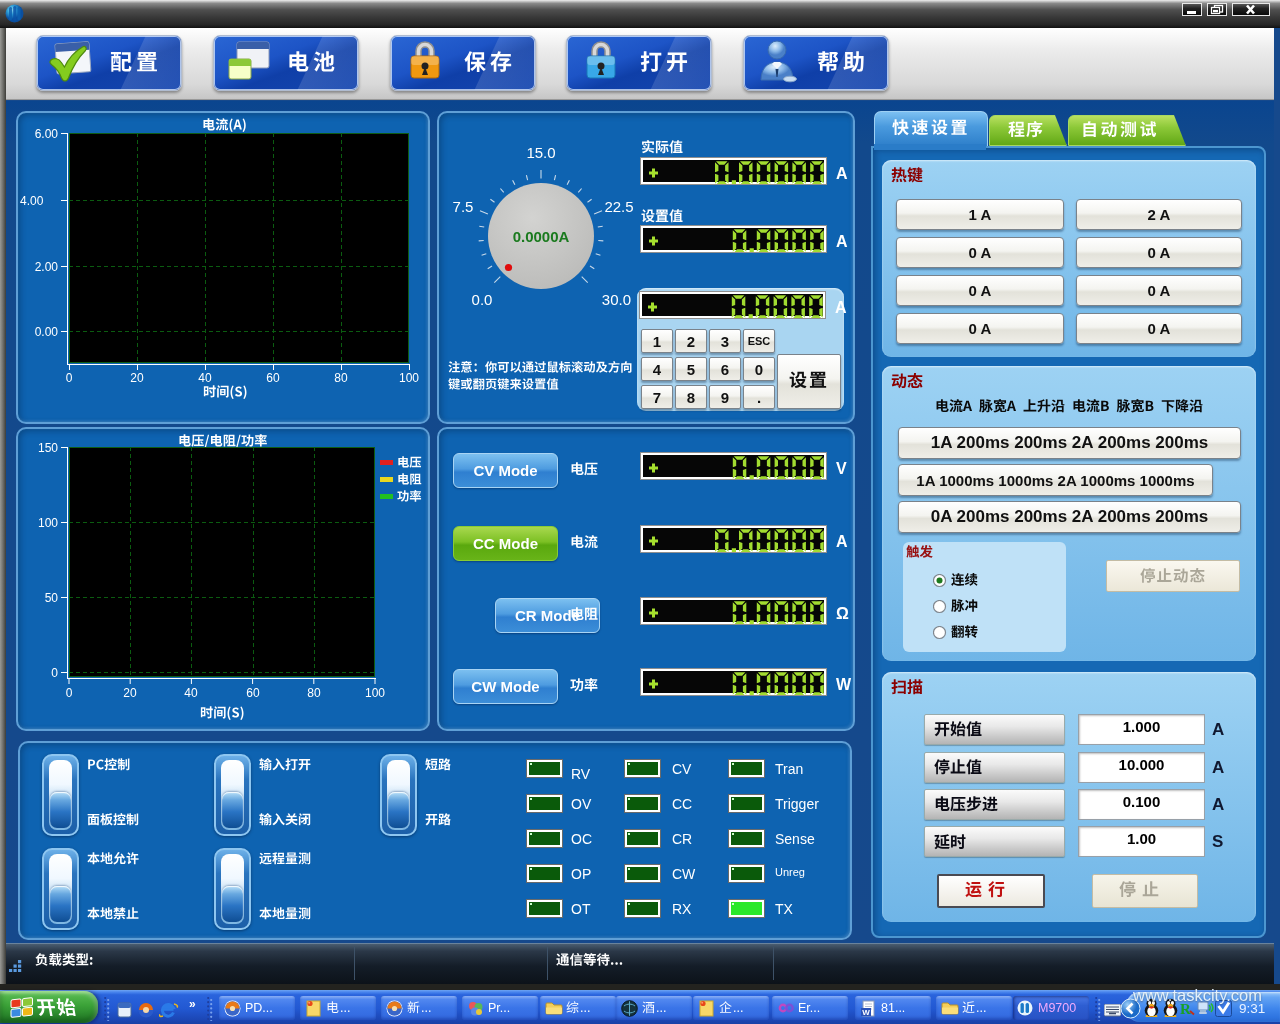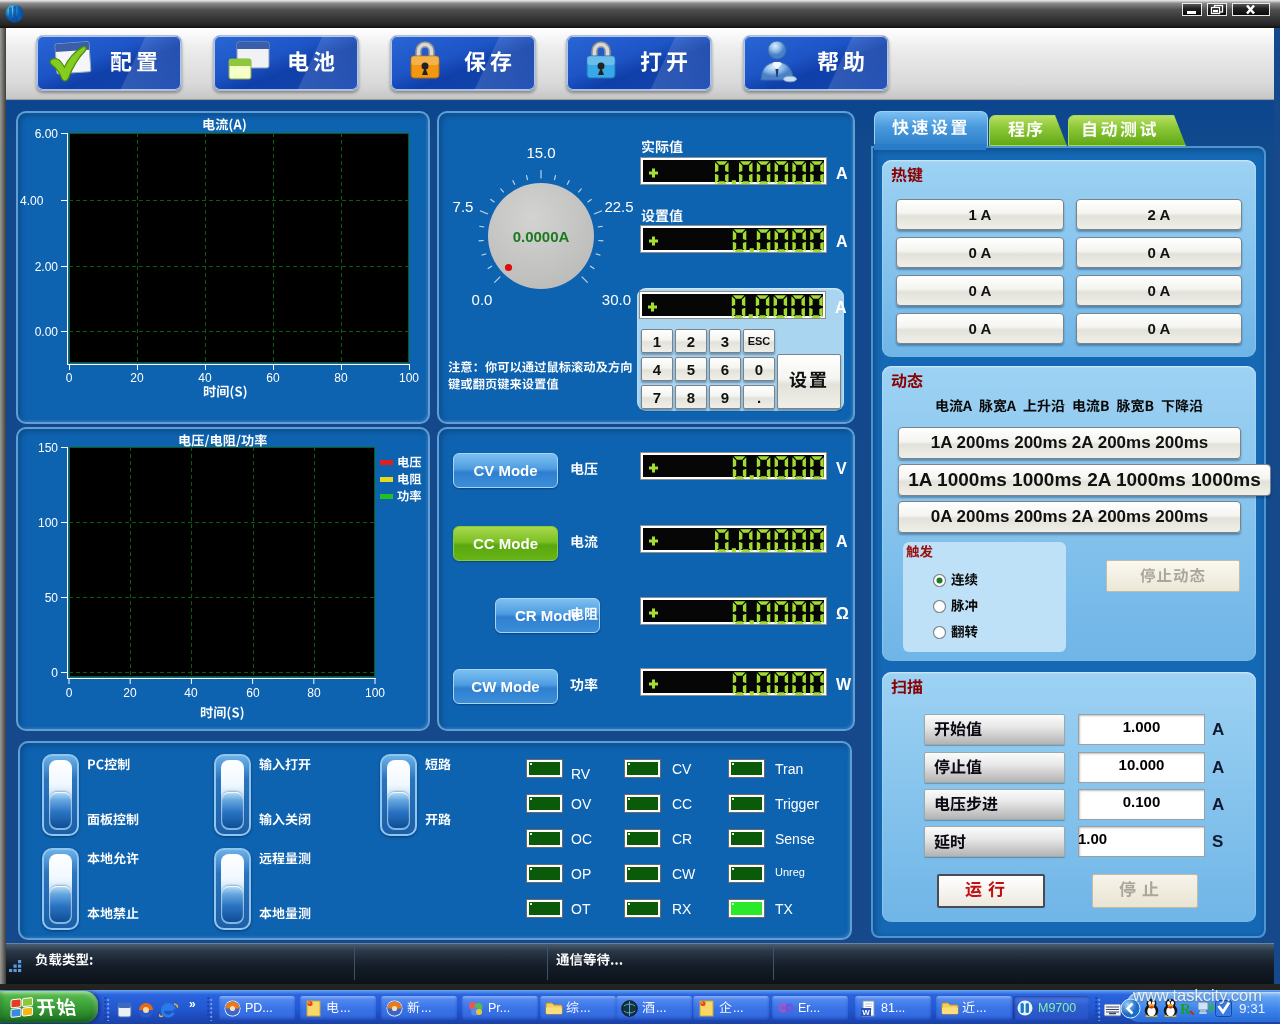--- a/index.html
+++ b/index.html
@@ -859,21 +859,21 @@
       <use href="#gb42" x="11782"></use>
       <use href="#gb8109" x="12963"></use>
       <use href="#gb5bbd" x="13963"></use>
       <use href="#gb42" x="14963"></use>
       <use href="#gb4e0b" x="16144"></use>
       <use href="#gb964d" x="17144"></use>
       <use href="#gb6cbf" x="18144"></use>
     </g>
   </svg>
 <div class="wbtn" style="left:898px;top:427px;width:343px;height:32px;font-size:17px">1A 200ms 200ms 2A 200ms 200ms</div>
-<div class="wbtn" style="left:898px;top:464px;width:373px;height:32px;font-size:19px">1A 1000ms 1000ms 2A 1000ms 1000ms</div>
+<div class="wbtn" style="left:898px;top:464px;width:315px;height:32px;font-size:15px">1A 1000ms 1000ms 2A 1000ms 1000ms</div>
 <div class="wbtn" style="left:898px;top:501px;width:343px;height:32px;font-size:17px">0A 200ms 200ms 2A 200ms 200ms</div>
 <div class="ab" style="left:903px;top:542px;width:163px;height:110px;background:#bfe1f7;border-radius:6px"></div>
 <svg style="position:absolute;left:906px;top:545px;overflow:visible" width="29" height="18">
     <g fill="#991111" transform="translate(0,11.6) scale(0.013500,-0.013500)">
       <use href="#gb89e6" x="0"></use>
       <use href="#gb53d1" x="1000"></use>
     </g>
   </svg>
 <svg class="ab" style="left:933px;top:574px" width="14" height="14">
     <circle cx="6.5" cy="6.5" r="6" fill="#fff" stroke="#808890" stroke-width="1.2"></circle>
@@ -954,21 +954,21 @@
 <div class="ab" style="left:1078px;top:793px;width:127px;text-align:center;font-size:15px;font-weight:bold;color:#000;font-family:'Liberation Sans'">0.100</div>
 <div class="ab" style="left:1212px;top:795px;font-size:17px;font-weight:bold;color:#101830;font-family:'Liberation Sans'">A</div>
 <div class="ab" style="left:924px;top:826px;width:141px;height:31px;background:linear-gradient(180deg,#fbfbfb 0%,#e8e8e8 40%,#c9c9c9 75%,#b4b4b4 100%);border:1px solid #9aa;border-radius:2px;box-shadow:0 1px 1px rgba(0,0,0,.25)"></div>
 <svg style="position:absolute;left:934px;top:833.5px;overflow:visible" width="34" height="21">
     <g fill="#0a0a14" transform="translate(0,13.8) scale(0.016000,-0.016000)">
       <use href="#gb5ef6" x="0"></use>
       <use href="#gb65f6" x="1000"></use>
     </g>
   </svg>
 <div class="ab" style="left:1078px;top:826px;width:127px;height:31px;background:#fff;border:1px solid #98a0a8;box-shadow:inset 1px 1px 2px rgba(0,0,0,.25)"></div>
-<div class="ab" style="left:1078px;top:830px;width:127px;font-size:15px;font-weight:bold;color:#000;font-family:'Liberation Sans'">1.00</div>
+<div class="ab" style="left:1078px;top:830px;width:127px;text-align:center;font-size:15px;font-weight:bold;color:#000;font-family:'Liberation Sans'">1.00</div>
 <div class="ab" style="left:1212px;top:832px;font-size:17px;font-weight:bold;color:#101830;font-family:'Liberation Sans'">S</div>
 <div class="ab" style="left:937px;top:874px;width:108px;height:34px;background:linear-gradient(180deg,#fff,#ece9e0);border:2px solid #4a4a52;border-radius:2px"></div>
 <svg style="position:absolute;left:965.0px;top:881px;overflow:visible" width="48" height="23">
     <g fill="#c01010" transform="translate(0,14.6) scale(0.017000,-0.017000)">
       <use href="#gb8fd0" x="0"></use>
       <use href="#gb884c" x="1353"></use>
     </g>
   </svg>
 <div class="ab" style="left:1092px;top:874px;width:106px;height:34px;background:linear-gradient(180deg,#f6f4ea,#e8e4d4);border:1px solid #c4bca4;border-radius:2px"></div>
 <svg style="position:absolute;left:1119.0px;top:881px;overflow:visible" width="48" height="23">
@@ -1138,21 +1138,21 @@
       <use href="#gr8fd1" x="0"></use>
     </g>
   </svg>
 <div class="ab" style="left:976px;top:1001px;color:#fff;font-size:12.5px;font-family:'Liberation Sans'">...</div>
 <div class="ab" style="left:1013px;top:996px;width:76px;height:24px;border-radius:3px;background:linear-gradient(180deg,#4a7ae8 0%,#2e5ed2 40%,#2852c4 100%);box-shadow:inset 1px 1px 3px rgba(0,10,70,.55)"></div>
 <svg class="ab" style="left:1017px;top:1000px" width="16" height="16">
     <circle cx="8" cy="8" r="7.5" fill="#e8f4fc"></circle>
     <rect x="3.5" y="3" width="3.4" height="10" rx="1.6" fill="#1a7ac8"></rect>
     <rect x="8.6" y="3" width="3.4" height="10" rx="1.6" fill="#1a7ac8"></rect>
   </svg>
-<div class="ab" style="left:1038px;top:1001px;color:#86efac;font-size:12.5px;font-family:'Liberation Sans'">M9700</div>
+<div class="ab" style="left:1038px;top:1001px;color:#f0abfc;font-size:12.5px;font-family:'Liberation Sans'">M9700</div>
 <svg class="ab" style="left:1094px;top:995px" width="8" height="26">
     <circle cx="2.2" cy="3.0" r="1.1" fill="#1e3e9e"></circle>
     <circle cx="5.2" cy="5.0" r="1.1" fill="#7aa2ee"></circle>
     <circle cx="2.2" cy="7.2" r="1.1" fill="#1e3e9e"></circle>
     <circle cx="5.2" cy="9.2" r="1.1" fill="#7aa2ee"></circle>
     <circle cx="2.2" cy="11.4" r="1.1" fill="#1e3e9e"></circle>
     <circle cx="5.2" cy="13.4" r="1.1" fill="#7aa2ee"></circle>
     <circle cx="2.2" cy="15.600000000000001" r="1.1" fill="#1e3e9e"></circle>
     <circle cx="5.2" cy="17.6" r="1.1" fill="#7aa2ee"></circle>
     <circle cx="2.2" cy="19.8" r="1.1" fill="#1e3e9e"></circle>

